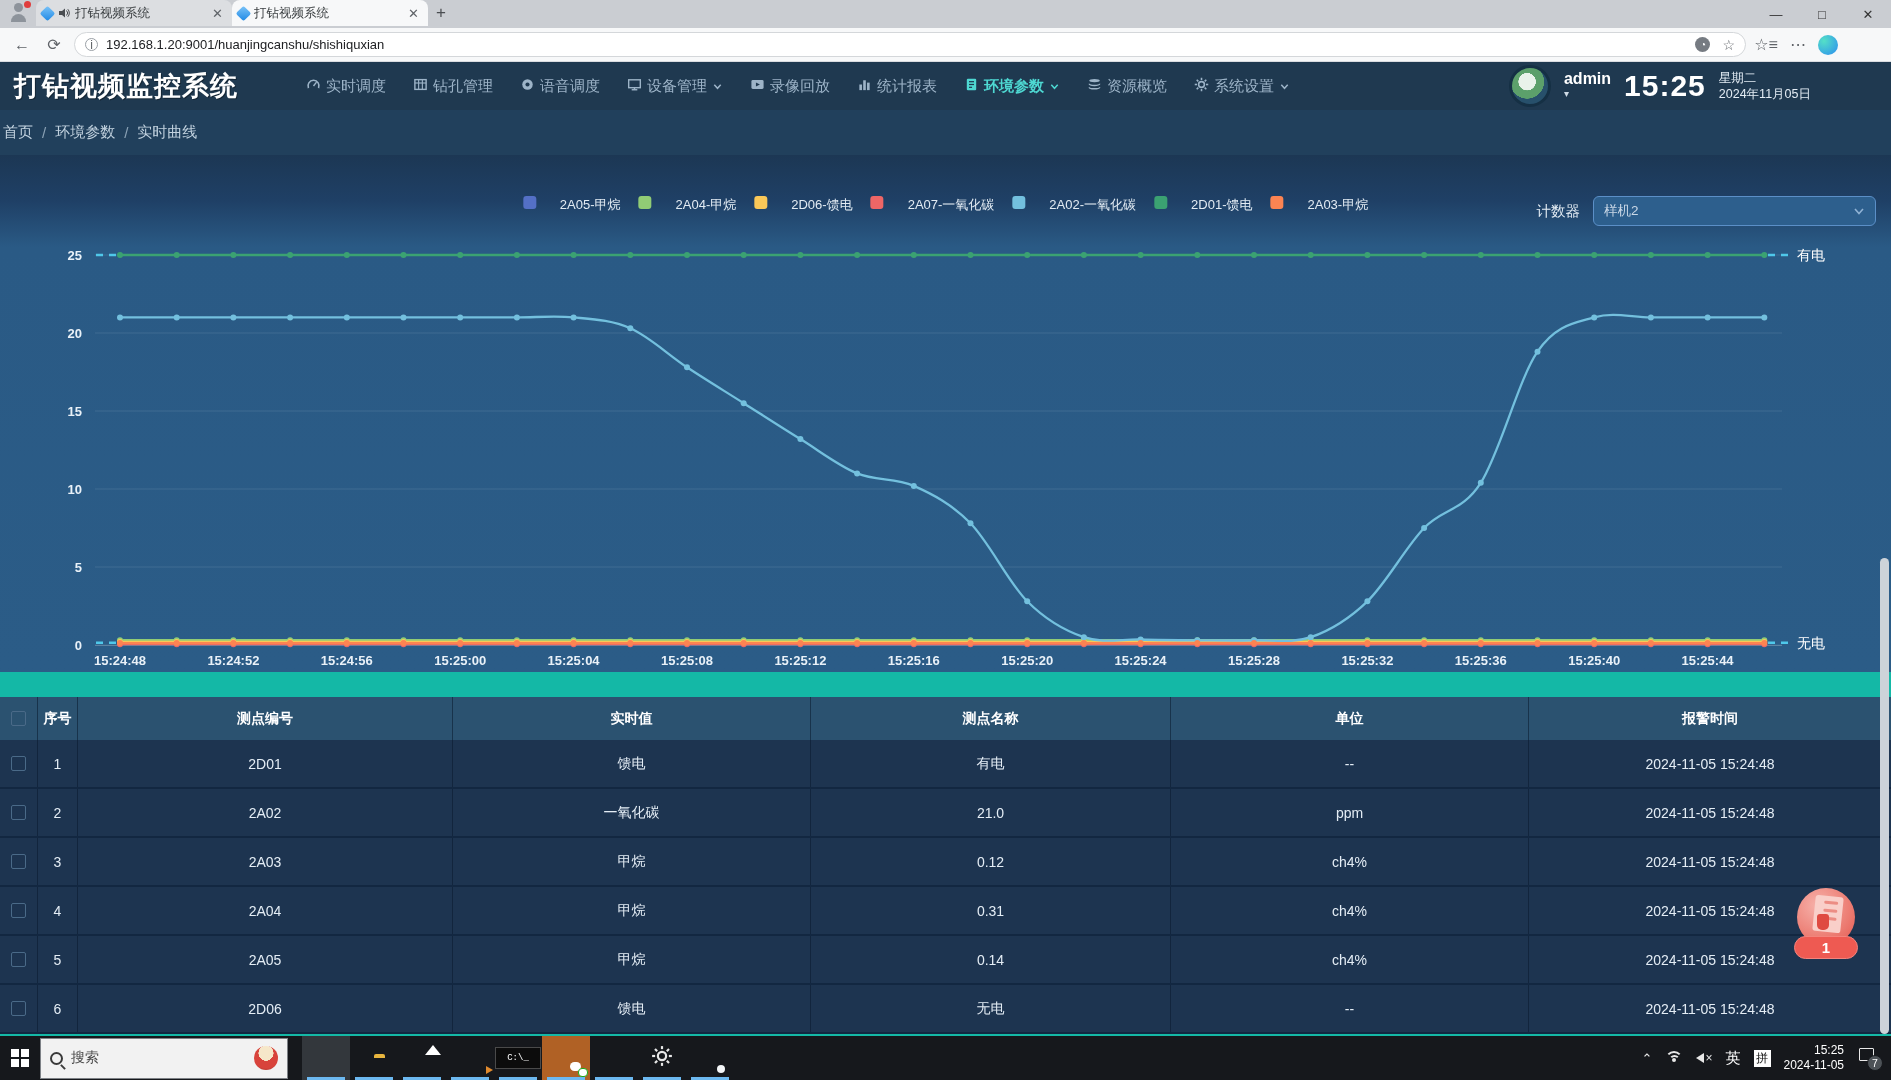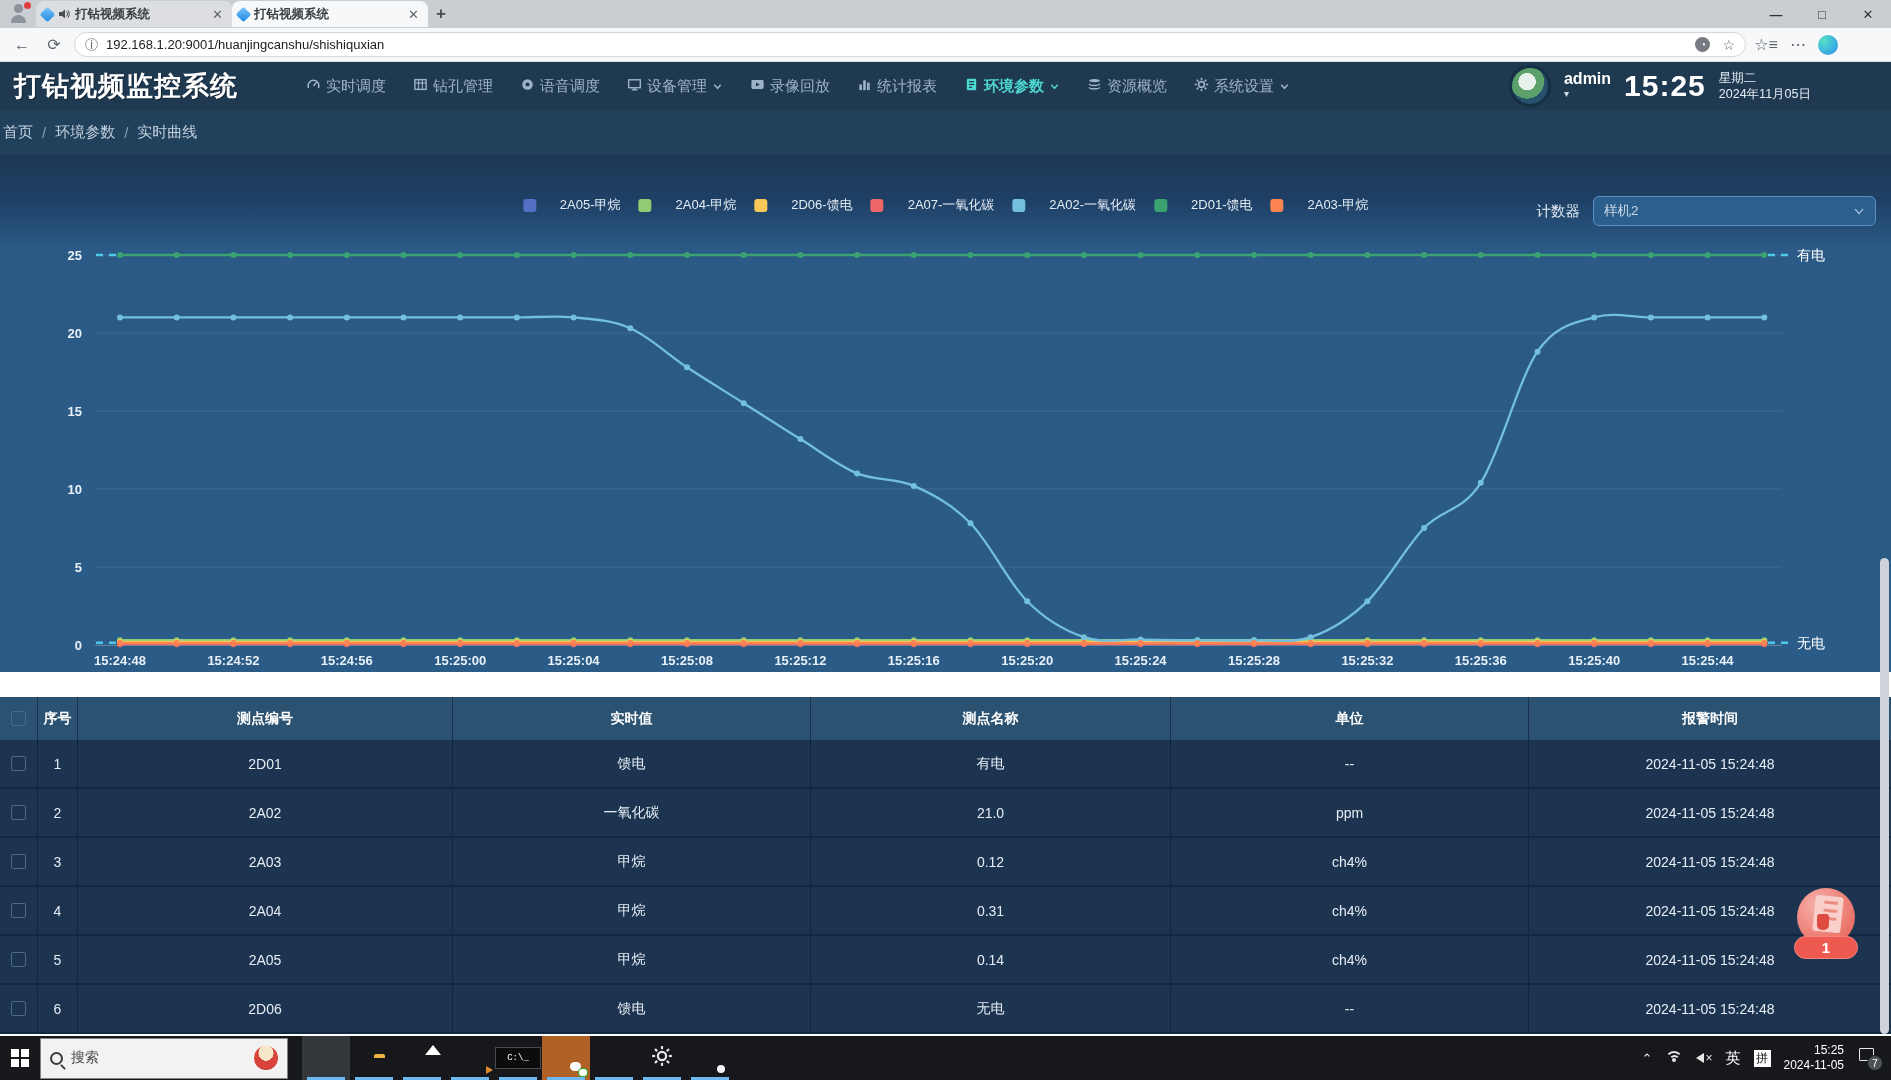--- a/index.html
+++ b/index.html
@@ -1,20 +1,20 @@
 <!DOCTYPE html>
 <html><head>
 <meta charset="utf-8">
 <style>
   html,body{margin:0;padding:0;background:#222;}
   *{box-sizing:border-box;font-family:"Liberation Sans","DejaVu Sans",sans-serif;}
   .screen{position:relative;width:1891px;height:1080px;overflow:hidden;background:#16293e;}
 
   
-  .titlebar{position:absolute;left:0;top:0;width:100%;height:28px;background:#cacdd2;display:flex;align-items:center;font-weight:bold;}
+  .titlebar{position:absolute;left:0;top:0;width:100%;height:28px;background:#cacdd2;display:flex;align-items:flex-start;}
   .profile-btn{width:26px;height:24px;margin:0 4px 2px 6px;position:relative;display:flex;align-items:center;justify-content:center;}
   .profile-head{width:9px;height:9px;border-radius:50%;background:#8d939b;position:absolute;top:3px;left:8px;}
   .profile-body{width:15px;height:8px;border-radius:8px 8px 0 0;background:#8d939b;position:absolute;bottom:2px;left:5px;}
   .profile-dot{position:absolute;top:1px;right:1px;width:7px;height:7px;border-radius:50%;background:#e03e3e;}
   .tab{width:196px;height:26px;border-radius:8px 8px 0 0;display:flex;align-items:center;padding:0 6px;gap:5px;font-size:12.5px;color:#3c4043;}
   .tab.inactive{background:#dcdee1;}
   .tab.active{background:#f7f8f9;}
   .favicon-diamond{width:11px;height:11px;background:linear-gradient(135deg,#7cc4f8,#1e88e5);transform:rotate(45deg);flex:none;border-radius:2px;}
   .tab-title{flex:1;white-space:nowrap;overflow:hidden;text-overflow:ellipsis;}
   .tab-close{font-size:13px;color:#5f6368;padding:0 3px;flex:none;}
@@ -45,33 +45,33 @@
   .admin-caret{color:#cfdbe6;font-size:10px;}
   .clock-time{color:#ffffff;font-size:30px;font-weight:bold;letter-spacing:1px;}
   .clock-col{display:flex;flex-direction:column;color:#e3ecf4;font-size:12.5px;line-height:16px;}
 
   .breadcrumb{position:absolute;left:0;top:110px;width:100%;height:45px;background:#21405c;display:flex;align-items:center;padding-left:3px;gap:9px;font-size:15px;color:#c2d2df;}
   .crumb-sep{color:#8ba2b6;}
 
   
   .chart-panel{position:absolute;left:0;top:155px;width:100%;height:517px;background:linear-gradient(#1c3754 0px,#1f4066 46px,#2a5a85 92px,#2b5c87 100%);}
   .legend-row{position:absolute;top:41px;left:50%;transform:translateX(-50%);display:flex;gap:18px;align-items:center;z-index:3;}
-  .legend-item{display:flex;align-items:center;gap:24px;font-size:13px;color:#e2ebf3;white-space:nowrap;cursor:pointer;}
+  .legend-item{display:flex;align-items:flex-start;gap:24px;font-size:13px;color:#e2ebf3;white-space:nowrap;cursor:pointer;}
   .legend-swatch{width:13px;height:13px;border-radius:3px;flex:none;}
   .counter-row{position:absolute;top:41px;right:15px;display:flex;align-items:center;z-index:3;}
   .counter-label{color:#e3ecf4;font-size:14.5px;margin-right:13px;line-height:30px;}
   .counter-select{width:283px;height:30px;background:#2d5f8d;border:1px solid #5b8fc7;border-radius:6px;display:flex;align-items:center;padding:0 10px;color:#c9d7e6;font-size:13.5px;}
   .counter-value{flex:1;}
   .counter-caret{width:12px;height:12px;color:#8fb2d4;}
   #chart-svg{position:absolute;left:0;top:0;z-index:1;}
   .tick{fill:#e9f1f8;font-size:13px;font-weight:600;}
   .rlabel{fill:#ffffff;font-size:14px;}
 
   
-  .table-sec{position:absolute;left:0;top:672px;width:100%;height:364px;background:#ffffff;padding-top:25px;overflow:hidden;}
+  .table-sec{position:absolute;left:0;top:672px;width:100%;height:364px;background:#14b8a6;padding-top:25px;overflow:hidden;}
   .t-row{display:grid;grid-template-columns:38px 40px 375px 358px 360px 358px 1fr;align-items:center;}
   .t-head{height:43px;background:#2b5270;color:#ffffff;font-weight:bold;font-size:14px;}
   .t-body-row{height:49px;background:#1d3450;color:#e4edf5;font-size:14px;border-bottom:2px solid #122741;}
   .t-cell{text-align:center;height:100%;display:flex;align-items:center;justify-content:center;border-right:1px solid rgba(10,25,45,0.55);overflow:hidden;}
   .t-cell:last-child{border-right:none;}
   .cbx{width:15px;height:15px;border:1px solid #4a6a88;border-radius:2px;background:transparent;}
 
   
   .scroll-thumb{position:absolute;right:2px;top:558px;width:9px;height:476px;background:#cdd3d9;border-radius:5px;z-index:40;}
 

